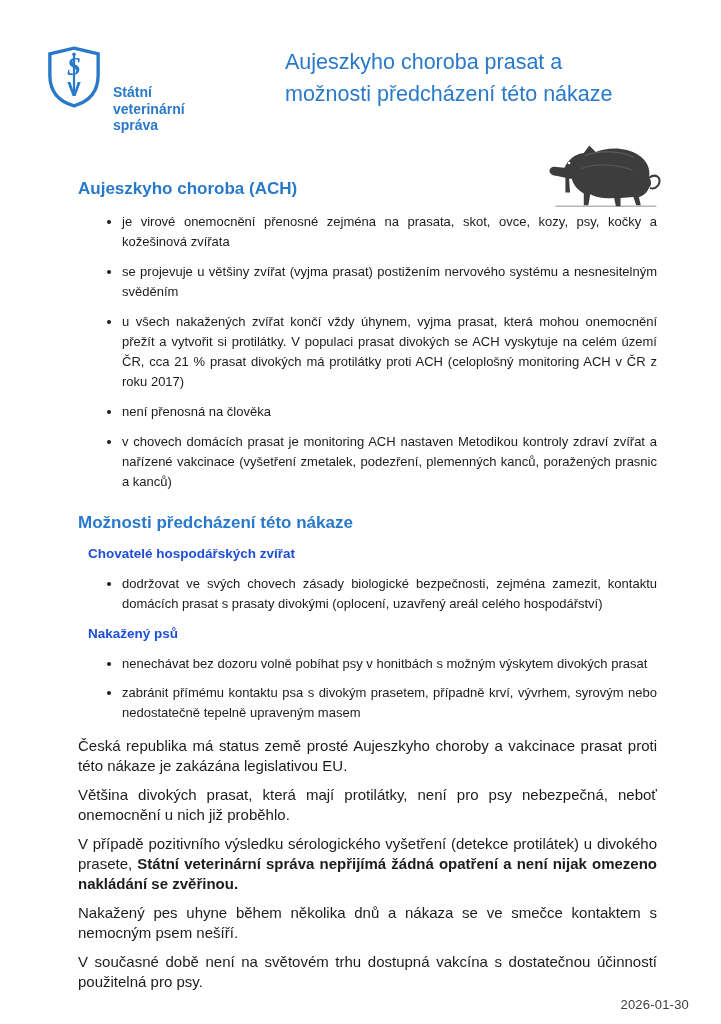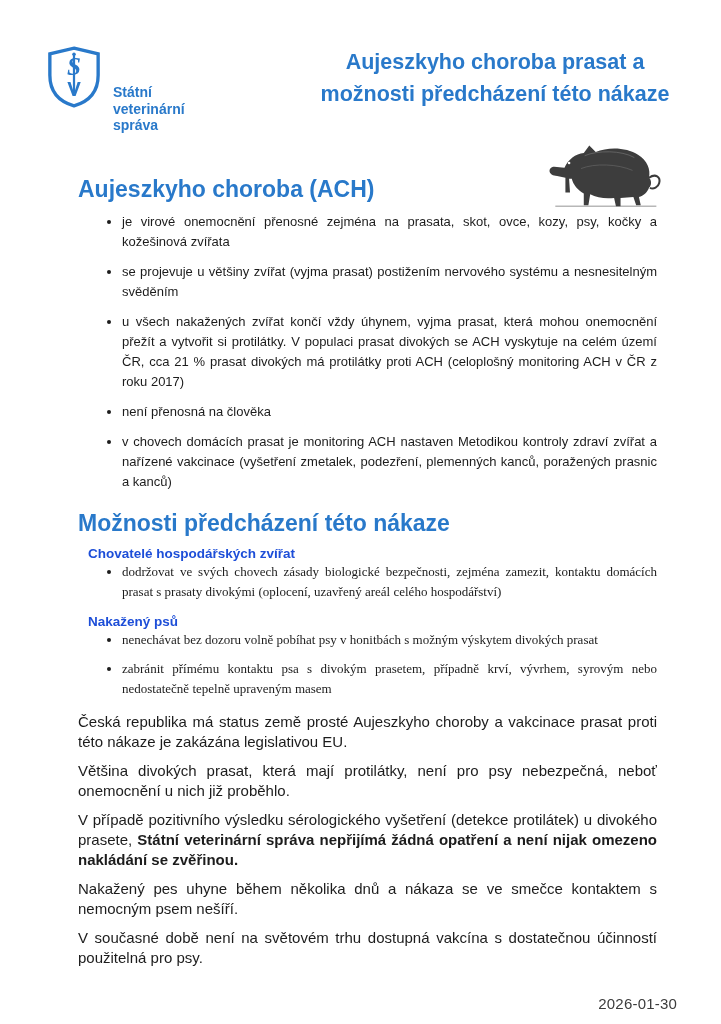--- a/index.html
+++ b/index.html
@@ -22,57 +22,57 @@
   .header{position:absolute;left:0;top:0;width:721px;height:140px;}
   .logo{position:absolute;left:48px;top:45px;display:flex;align-items:flex-start;}
   .logo-shield{width:52px;height:64px;flex:0 0 auto;}
   .logo-text{
     margin-left:13px;padding-top:7px;
     color:var(--blue);font-weight:bold;
     font-size:14px;line-height:16.5px;margin-top:32px;
   }
   .doc-title{
     position:absolute;left:285px;top:46px;width:420px;
-    text-align:center;color:var(--blue);font-weight:bold;
+    text-align:left;color:var(--blue);font-weight:normal;
     font-size:21.5px;line-height:32px;
   }
   .boar{position:absolute;right:57px;top:141px;width:120px;height:68px;}
 
   
   .content{position:absolute;left:0;top:178px;width:721px;padding:0 64px 0 78px;}
   .section-heading{
     color:var(--blue);font-weight:bold;
-    font-size:23px;line-height:22px;margin:0;
+    font-size:17px;line-height:22px;margin:0;
   }
   .section-heading.prevention{margin-top:20px;}
   .sub-heading{
     font-size:13.5px;line-height:16px;font-weight:bold;color:#1d4ed8;
     margin:12px 0 0 10px;
   }
   ul.bullets{
     margin:12px 0 0;padding-left:44px;
     list-style:disc outside;
   }
   ul.bullets li{
     font-size:13px;line-height:20px;text-align:justify;
     margin:0 0 10px;
   }
-  ul.bullets.sub{margin-top:0;font-family:Liberation Serif, serif;}
+  ul.bullets.sub{margin-top:12px;}
   ul.bullets.sub li{margin-bottom:9px;}
   .paragraphs{margin-top:13px;}
   .paragraphs p{
     font-size:15px;line-height:20px;text-align:justify;
     margin:0 0 9px;
   }
   .paragraphs p strong{font-weight:bold;}
 
   
   .footer-date{
-    position:absolute;right:44px;bottom:12px;
-    font-size:15px;color:#3c3c3c;letter-spacing:.2px;
+    position:absolute;right:32px;bottom:12px;
+    font-size:13px;color:#3c3c3c;letter-spacing:.2px;
   }
 </style>
 </head>
 <body>
 
 <div class="page">
 
   <div class="header">
 
     <div class="logo">

